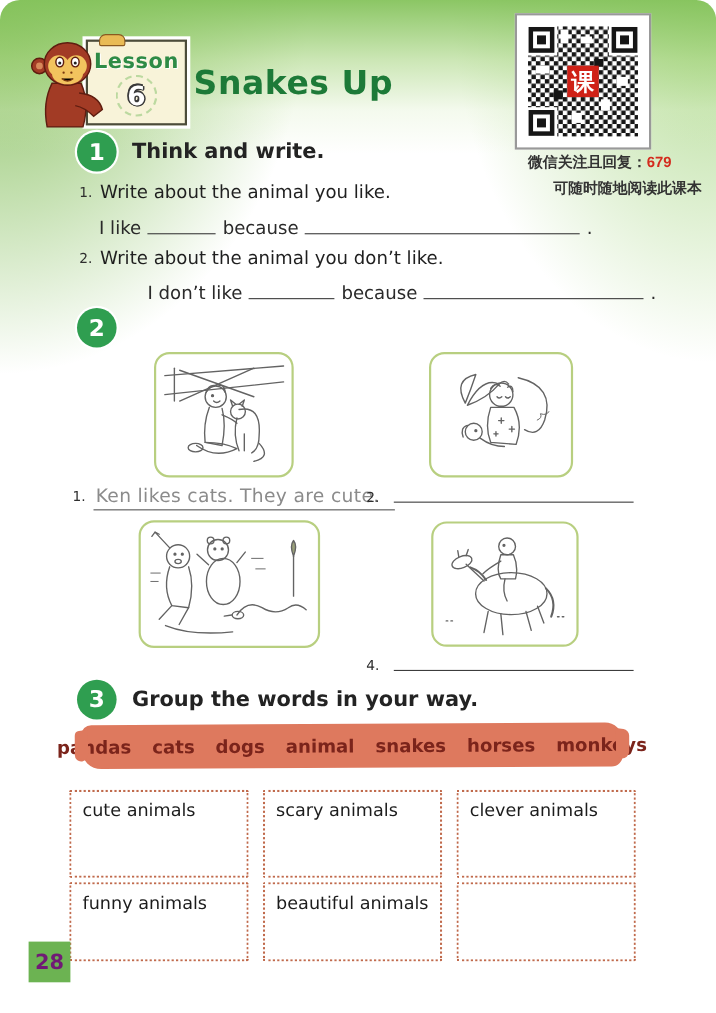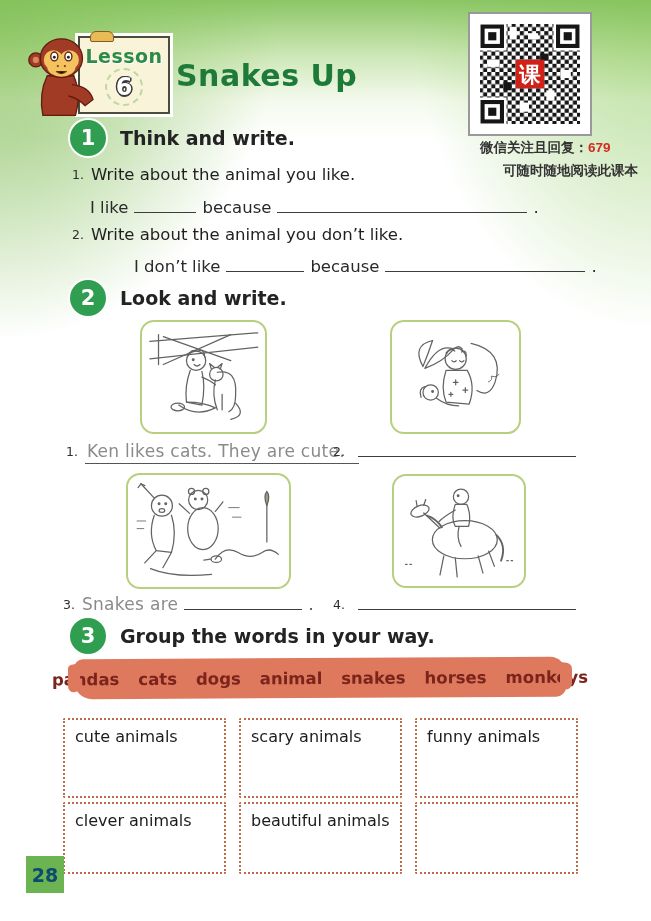--- a/index.html
+++ b/index.html
@@ -4,20 +4,21 @@
 <style>
   html,body{margin:0;padding:0;background:#fff;}
   .page{
     position:relative;width:651px;height:921px;overflow:hidden;
     font-family:"DejaVu Sans",sans-serif;color:#2a2a2a;
     background:
       linear-gradient(to bottom, rgba(133,195,92,.95) 0px, rgba(163,211,122,.55) 55px, rgba(210,234,184,.25) 100px, rgba(255,255,255,0) 140px),
       radial-gradient(ellipse 280px 340px at 0% 0%, rgba(118,183,72,.92) 0%, rgba(118,183,72,0) 100%),
       radial-gradient(ellipse 240px 330px at 100% 0%, rgba(150,206,108,.75) 0%, rgba(150,206,108,0) 100%),
       #ffffff;
+    border-radius: 18px;
   }
   .abs{position:absolute;}
   
   .monkey{left:24px;top:30px;width:80px;height:88px;z-index:3;}
   .sign{
     left:78px;top:36px;width:88px;height:74px;z-index:2;
     background:#f8f3d9;border:2px solid #4c4c3a;box-shadow:0 0 0 3px #ffffff;
     display:flex;flex-direction:column;align-items:center;justify-content:center;gap:1px;
   }
   .sign .paw{position:absolute;top:-7px;left:10px;width:22px;height:9px;background:#e9bb55;border:1.4px solid #8a5a20;border-radius:6px 6px 2px 2px;}
@@ -65,21 +66,21 @@
   .wordbank::after{content:"";position:absolute;right:-6px;top:6px;width:12px;height:27px;background:#de795e;border-radius:0 6px 9px 5px;transform:skewY(8deg);}
   .wb-word{font-size:16.5px;font-weight:600;color:#7b241b;}
   
   .cat-grid{
     left:63px;top:718px;width:515px;
     display:grid;grid-template-columns:163px 163px 163px;grid-template-rows:80px 72px;
     column-gap:13px;row-gap:4px;
   }
   .cat-box{border:2px dotted #c06a4c;padding:7px 10px;font-size:16px;color:#1c1c1c;border-radius:2px;}
   
-  .page-badge{left:26px;top:856px;width:38px;height:37px;background:#6cb352;color:#0c4a6e;
+  .page-badge{left:26px;top:856px;width:38px;height:37px;background:#6cb352;color:#701a75;
     display:flex;align-items:center;justify-content:center;font-size:19px;font-weight:700;}
   .sketch{stroke:#636363;stroke-width:1.3;fill:none;stroke-linecap:round;stroke-linejoin:round;}
 </style>
 </head>
 <body>
 
 <div class="page">
 
   <svg class="abs monkey" viewBox="0 0 90 100">
     <g stroke="#5f1d10" stroke-width="1.5">
@@ -168,21 +169,20 @@
     <span class="pnum">2.</span><span>Write about the animal you don’t like.</span>
   </div>
   <div class="abs fill" style="left:90px;top:255px;margin-left:44px;">
     <span>I don’t like</span><span class="blank w78"></span><span>because</span><span class="blank w200"></span><span>.</span>
   </div>
 
   <div class="abs sec-head" style="left:70px;top:280px;">
     <span class="sec-circle">
       <span>2</span>
     </span>
-    <span class="sec-title">Look and write.</span>
   </div>
 
   <div class="abs pic" style="left:140px;top:320px;width:123px;height:110px;">
     <svg viewBox="0 0 120 105">
       <g class="sketch">
         <path d="M4 16 L116 7"></path>
           <path d="M4 34 L116 22"></path>
           <path d="M13 9 V40"></path>
         <path d="M18 11 L88 36 M88 9 L18 40"></path>
         <circle cx="52" cy="36" r="10"></circle>
@@ -270,23 +270,20 @@
         <circle cx="66" cy="17" r="8"></circle>
         <circle cx="63" cy="16" r="0.9" fill="#636363"></circle>
         <path d="M60 25 Q55 40 60 48 L74 48 Q77 36 72 25 Z"></path>
         <path d="M60 31 Q48 38 43 43"></path>
         <path d="M64 48 Q61 60 66 69"></path>
         <path d="M8 88 h7 M114 84 h9" stroke-dasharray="1.5 3"></path>
       </g>
     </svg>
   </div>
 
-  <div class="abs" style="left:63px;top:594px;">
-    <span class="pnum">3.</span><span class="hand">Snakes are</span><span class="blank w118"></span><span class="cap-period">.</span>
-  </div>
   <div class="abs" style="left:333px;top:594px;">
     <span class="pnum">4.</span><span class="blank w218"></span>
   </div>
 
   <div class="abs sec-head" style="left:70px;top:618px;">
     <span class="sec-circle">
       <span>3</span>
     </span>
     <span class="sec-title">Group the words in your way.</span>
   </div>
@@ -297,21 +294,21 @@
     <span class="wb-word">dogs</span>
     <span class="wb-word">animal</span>
     <span class="wb-word">snakes</span>
     <span class="wb-word">horses</span>
     <span class="wb-word">monkeys</span>
   </div>
 
   <div class="abs cat-grid">
     <div class="cat-box">cute animals</div>
     <div class="cat-box">scary animals</div>
+    <div class="cat-box">clever animals</div>
     <div class="cat-box">funny animals</div>
-    <div class="cat-box">clever animals</div>
     <div class="cat-box">beautiful animals</div>
     <div class="cat-box"></div>
   </div>
 
   <div class="abs page-badge">28</div>
 
 </div>
 
 </body></html>

